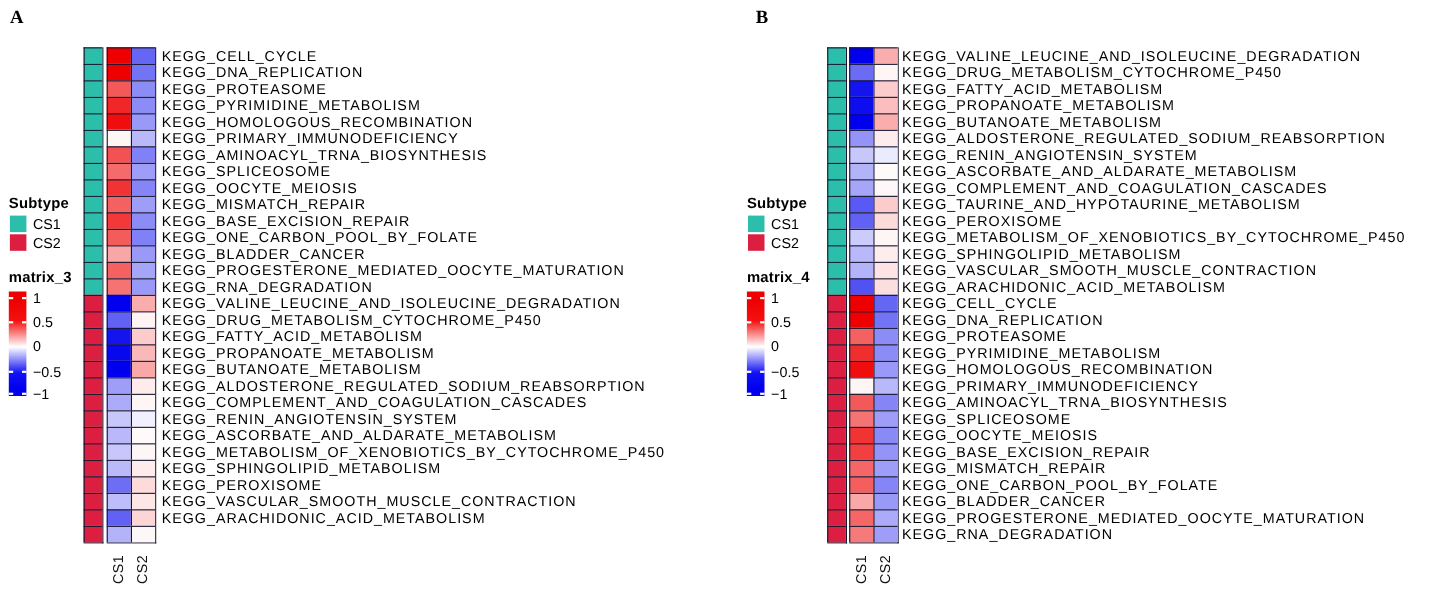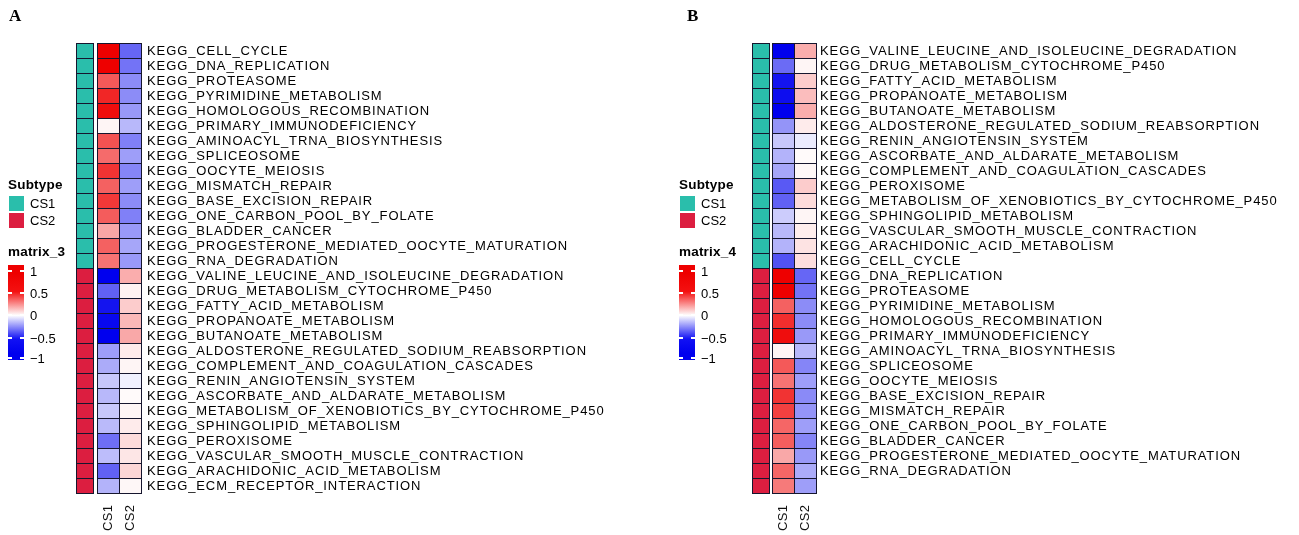--- a/index.html
+++ b/index.html
@@ -196,21 +196,20 @@
       <div class="row-label">KEGG_BUTANOATE_METABOLISM</div>
       <div class="row-label">KEGG_ALDOSTERONE_REGULATED_SODIUM_REABSORPTION</div>
       <div class="row-label">KEGG_COMPLEMENT_AND_COAGULATION_CASCADES</div>
       <div class="row-label">KEGG_RENIN_ANGIOTENSIN_SYSTEM</div>
       <div class="row-label">KEGG_ASCORBATE_AND_ALDARATE_METABOLISM</div>
       <div class="row-label">KEGG_METABOLISM_OF_XENOBIOTICS_BY_CYTOCHROME_P450</div>
       <div class="row-label">KEGG_SPHINGOLIPID_METABOLISM</div>
       <div class="row-label">KEGG_PEROXISOME</div>
       <div class="row-label">KEGG_VASCULAR_SMOOTH_MUSCLE_CONTRACTION</div>
       <div class="row-label">KEGG_ARACHIDONIC_ACID_METABOLISM</div>
-      <div class="row-label">KEGG_ECM_RECEPTOR_INTERACTION</div>
     </div>
 <div class="cbar-label" style="left: 30px; top: 270.7px;">1</div>
     <div class="cbar-label" style="left: 30px; top: 293.025px;">0.5</div>
     <div class="cbar-label" style="left: 30px; top: 315.35px;">0</div>
     <div class="cbar-label" style="left: 30px; top: 338.15px;">−0.5</div>
     <div class="cbar-label" style="left: 30px; top: 358.1px;">−1</div>
     <div class="col-label" style="left: 100px;">CS1</div>
     <div class="col-label" style="left: 122px;">CS2</div>
   </div>
 
@@ -338,20 +337,21 @@
   <div class="row-labels">
       <div class="row-label">KEGG_VALINE_LEUCINE_AND_ISOLEUCINE_DEGRADATION</div>
       <div class="row-label">KEGG_DRUG_METABOLISM_CYTOCHROME_P450</div>
       <div class="row-label">KEGG_FATTY_ACID_METABOLISM</div>
       <div class="row-label">KEGG_PROPANOATE_METABOLISM</div>
       <div class="row-label">KEGG_BUTANOATE_METABOLISM</div>
       <div class="row-label">KEGG_ALDOSTERONE_REGULATED_SODIUM_REABSORPTION</div>
       <div class="row-label">KEGG_RENIN_ANGIOTENSIN_SYSTEM</div>
       <div class="row-label">KEGG_ASCORBATE_AND_ALDARATE_METABOLISM</div>
       <div class="row-label">KEGG_COMPLEMENT_AND_COAGULATION_CASCADES</div>
+      <div class="row-label">KEGG_TAURINE_AND_HYPOTAURINE_METABOLISM</div>
       <div class="row-label">KEGG_PEROXISOME</div>
       <div class="row-label">KEGG_METABOLISM_OF_XENOBIOTICS_BY_CYTOCHROME_P450</div>
       <div class="row-label">KEGG_SPHINGOLIPID_METABOLISM</div>
       <div class="row-label">KEGG_VASCULAR_SMOOTH_MUSCLE_CONTRACTION</div>
       <div class="row-label">KEGG_ARACHIDONIC_ACID_METABOLISM</div>
       <div class="row-label">KEGG_CELL_CYCLE</div>
       <div class="row-label">KEGG_DNA_REPLICATION</div>
       <div class="row-label">KEGG_PROTEASOME</div>
       <div class="row-label">KEGG_PYRIMIDINE_METABOLISM</div>
       <div class="row-label">KEGG_HOMOLOGOUS_RECOMBINATION</div>

